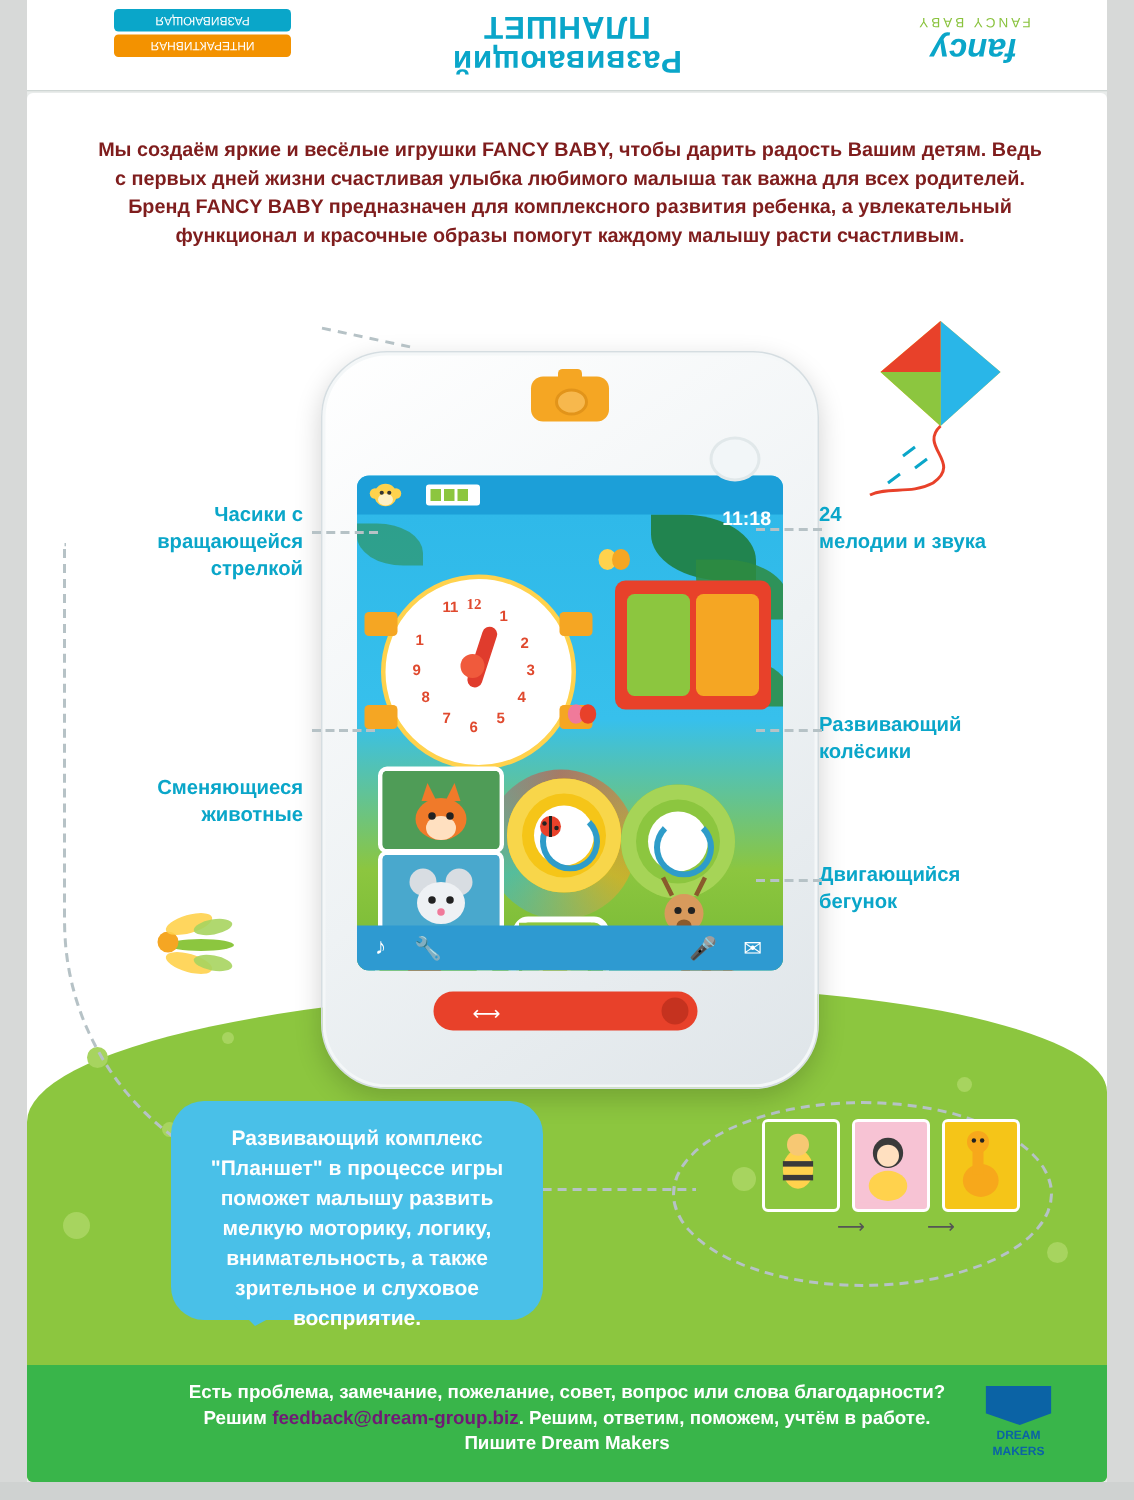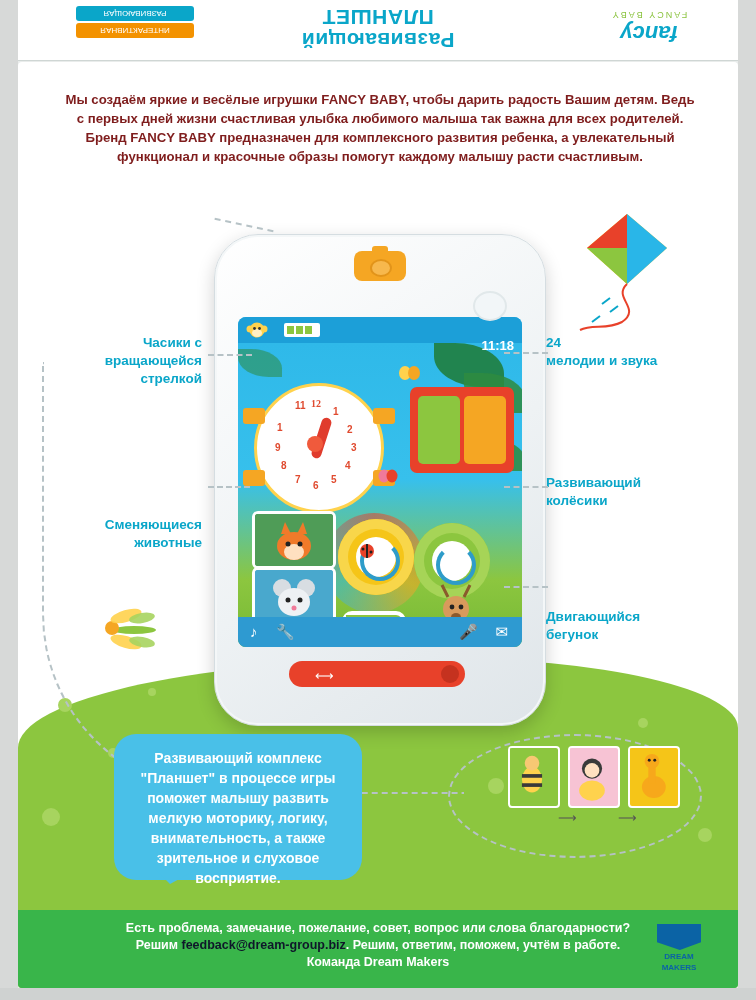--- a/index.html
+++ b/index.html
@@ -56,21 +56,21 @@
     border-radius:58% 42% 0 0 / 90px 70px 0 0;
   }
   .green-dots i{position:absolute;background:#a7d45f;border-radius:50%;display:block;}
   .footer{
     position:absolute;left:0;bottom:0;width:720px;height:78px;background:#39b54a;
   }
   .footer-text{
     position:absolute;left:0;top:10px;width:720px;text-align:center;
     color:#ffffff;font-size:12.5px;line-height:17px;font-weight:bold;
   }
-  .footer-text .mail{color:#0f172a;}
+  .footer-text .mail{color:#701a75;}
   .dm-logo{
     position:absolute;right:22px;top:14px;width:74px;height:48px;text-align:center;
   }
   .dm-logo .flag{
     width:44px;height:26px;margin:0 auto;background:#0b63a5;
     clip-path:polygon(0 0,100% 0,100% 70%,52% 100%,0 70%);
   }
   .dm-logo .dm-txt{color:#0b63a5;font-size:8px;font-weight:bold;line-height:9px;margin-top:2px;}
 
   
@@ -286,21 +286,21 @@
         <i style="left:680px;top:170px;width:14px;height:14px;"></i>
       </div>
     </div>
 
     <div class="footer">
       <div class="footer-text">
         <div>Есть проблема, замечание, пожелание, совет, вопрос или слова благодарности?</div>
         <div>
           <span>Решим </span><span class="mail">feedback@dream-group.biz</span><span>. Решим, ответим, поможем, учтём в работе.</span>
         </div>
-        <div>Команда Dream Makers</div>
+        <div>Пишите Dream Makers</div>
       </div>
       <div class="dm-logo">
         <div class="flag"></div>
         <div class="dm-txt">DREAM</div>
         <div class="dm-txt">MAKERS</div>
       </div>
     </div>
 
     <div class="intro">Мы создаём яркие и весёлые игрушки FANCY BABY, чтобы дарить радость Вашим детям. Ведь с первых дней жизни счастливая улыбка любимого малыша так важна для всех родителей. Бренд FANCY BABY предназначен для комплексного развития ребенка, а увлекательный функционал и красочные образы помогут каждому малышу расти счастливым.</div>
 
@@ -495,21 +495,21 @@
     <div class="dotline" style="left:190px;top:424px;width:42px;"></div>
 
     <div class="label r" style="left:528px;top:272px;width:170px;white-space:pre-line;">24
 мелодии и звука</div>
     <div class="dotline" style="left:486px;top:290px;width:44px;"></div>
 
     <div class="label r" style="left:528px;top:412px;width:170px;white-space:pre-line;">Развивающий
 колёсики</div>
     <div class="dotline" style="left:486px;top:424px;width:44px;"></div>
 
-    <div class="label r" style="left:528px;top:512px;width:170px;white-space:pre-line;margin-top:34px;">Двигающийся
+    <div class="label r" style="left:528px;top:512px;width:170px;white-space:pre-line;">Двигающийся
 бегунок</div>
     <div class="dotline" style="left:486px;top:524px;width:44px;"></div>
 
     <div class="minis">
       <div class="mini m1">
         <svg viewBox="0 0 48 58" width="44" height="54">
           <rect width="48" height="58" fill="#8cc63f"></rect>
           <ellipse cx="24" cy="34" rx="11" ry="14" fill="#ffd24d"></ellipse>
           <rect x="13" y="28" width="22" height="4" fill="#3a3a3a"></rect>
           <rect x="13" y="38" width="22" height="4" fill="#3a3a3a"></rect>

